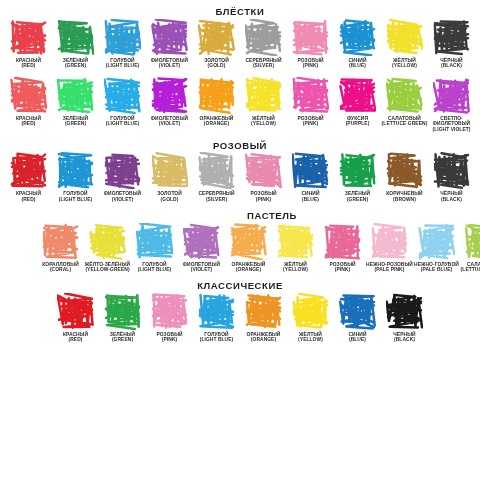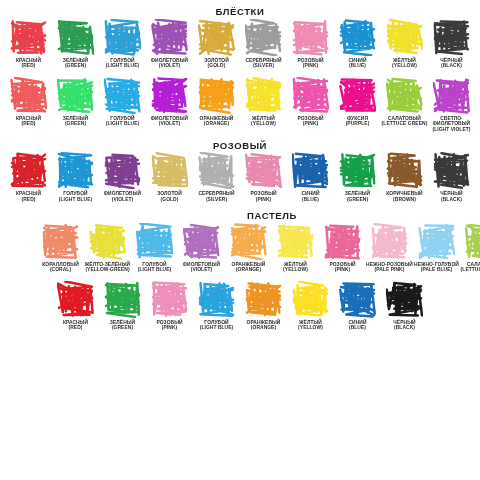--- a/index.html
+++ b/index.html
@@ -529,20 +529,21 @@
             <path d="M 2.00 28.70 L 35.00 20.15" fill="none" stroke="#a9cf4f" stroke-width="2.5" stroke-linecap="round" stroke-linejoin="round"></path>
             <path d="M 2.00 19.99 L 35.00 6.72" fill="none" stroke="#a9cf4f" stroke-width="2.5" stroke-linecap="round" stroke-linejoin="round"></path>
             <path d="M 2.00 13.42 L 35.00 17.25" fill="none" stroke="#a9cf4f" stroke-width="2.5" stroke-linecap="round" stroke-linejoin="round"></path>
             <path d="M 2.00 2.53 L 35.00 17.15" fill="none" stroke="#a9cf4f" stroke-width="2.5" stroke-linecap="round" stroke-linejoin="round"></path>
           </svg>
           <div class="swatch-label"><span class="ru">САЛАТОВЫЙ</span><span class="en">(LETTUCE GREEN)</span></div>
         </div>
       </div>
     </div>
     <div class="section sec-classic">
+      <div class="section-title">КЛАССИЧЕСКИЕ</div>
       <div class="swatch-row">
         <div class="swatch-cell" style="width: 47px;">
           <svg width="37" height="37" viewBox="0 0 37 37" class="swatch">
             <path d="M 0.71 2.52 L 5.84 31.20 L 6.70 5.76 L 8.96 30.32 L 11.85 5.17 L 15.73 34.64 L 17.98 5.86 L 20.50 33.83 L 22.25 7.77 L 23.33 33.97 L 28.49 5.84 L 30.56 31.30 L 33.28 7.73 L 35.61 31.87" fill="none" stroke="#e01b24" stroke-width="2.5" stroke-linecap="round" stroke-linejoin="round"></path>
             <path d="M 8.22 0.41 L 34.87 5.77 L 4.59 8.32 L 34.49 9.46 L 4.55 13.47 L 31.95 13.59 L 6.42 17.73 L 30.31 18.86 L 5.58 21.72 L 28.72 23.34 L 5.92 26.68 L 34.20 31.17 L 6.57 33.94 L 32.48 33.87" fill="none" stroke="#e01b24" stroke-width="2.5" stroke-linecap="round" stroke-linejoin="round"></path>
             <path d="M 2.00 26.78 L 35.00 16.88" fill="none" stroke="#e01b24" stroke-width="2.5" stroke-linecap="round" stroke-linejoin="round"></path>
             <path d="M 2.00 7.18 L 35.00 10.58" fill="none" stroke="#e01b24" stroke-width="2.5" stroke-linecap="round" stroke-linejoin="round"></path>
             <path d="M 2.00 4.05 L 35.00 17.11" fill="none" stroke="#e01b24" stroke-width="2.5" stroke-linecap="round" stroke-linejoin="round"></path>
             <path d="M 2.00 3.19 L 35.00 21.24" fill="none" stroke="#e01b24" stroke-width="2.5" stroke-linecap="round" stroke-linejoin="round"></path>
           </svg>

